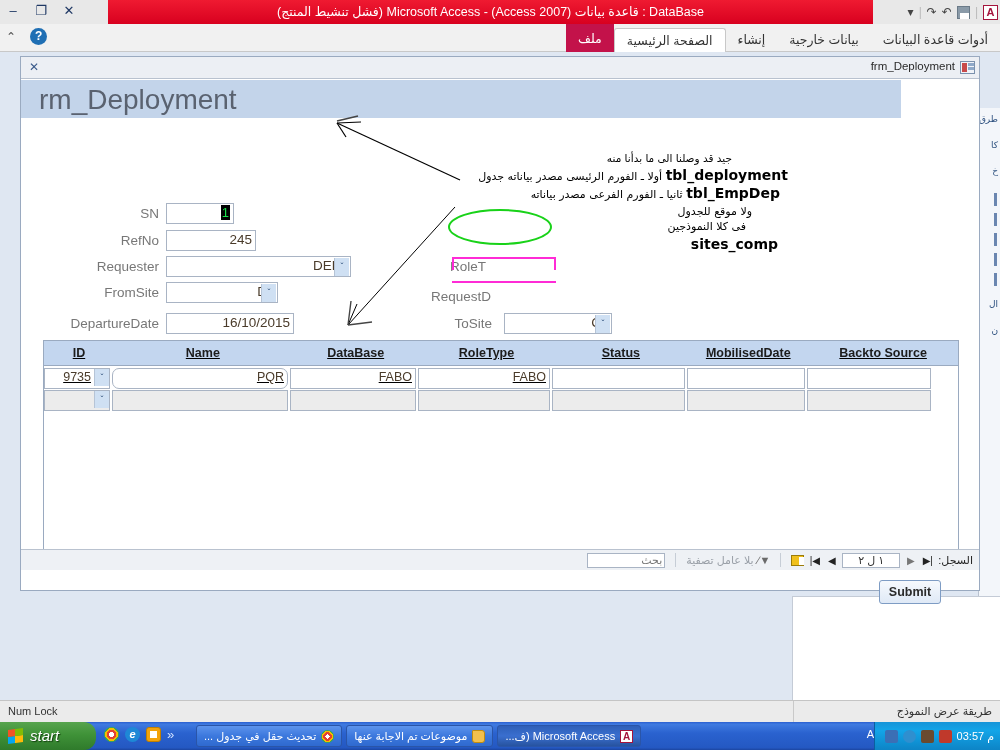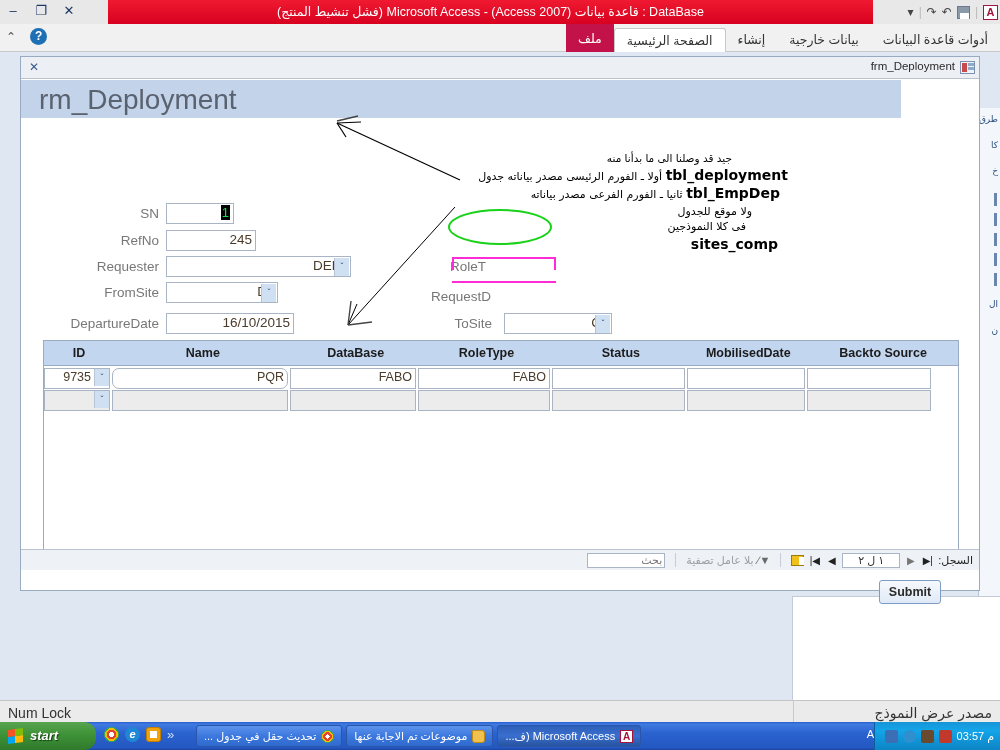--- a/index.html
+++ b/index.html
@@ -121,21 +121,21 @@
     background: #cfe0f3; border-left: 1px solid #b6c4d6;
     color: #2d4f7a; font-size: 9px; text-align: center; line-height: 17px;
   }
   .sel-caret {
     display: inline-block; background: #000; color: #19e14a; padding: 0 1px; font-size: 13px;
   }
 
   
   .grid {
     position: absolute; left: 22px; top: 222px; width: 916px; height: 212px;
-    border: 1px solid #9aaac0; background: #fff; direction: ltr;
+    border: 1px solid #9aaac0; background: #fff; direction: ltr; text-decoration: underline;
   }
   .grid-head {
     display: flex; height: 25px; background: #c3d6ef; align-items: center;
     border-bottom: 1px solid #9aaac0;
   }
   .grid-head div {
     text-align: center; font-size: 12.5px; font-weight: bold; color: #1c1c1c;
     white-space: nowrap; overflow: hidden;
   }
   .grid-row { display: flex; height: 22px; align-items: center; padding: 3px 0 0 0; }
@@ -229,36 +229,36 @@
   }
   .magenta-brackets::before { left: 0; }
   .magenta-brackets::after  { right: 0; }
 
   .arrows { position: absolute; left: 0; top: 0; width: 1000px; height: 750px; pointer-events: none; }
 
   
   .statusbar {
     position: absolute; left: 0; top: 700px; width: 1000px; height: 22px;
     background: #ebebeb; border-top: 1px solid #c4c4c4;
-    font-size: 14px; color: #333;
+    font-size: 11px; color: #333;
   }
   .sb-left { position: absolute; left: 8px; top: 4px; direction: ltr; }
   .sb-right { position: absolute; right: 8px; top: 4px; }
   .sb-div { position: absolute; left: 793px; top: 0; width: 1px; height: 22px; background: #c9c9c9; }
 
   .taskbar {
     position: absolute; left: 0; top: 722px; width: 1000px; height: 28px;
     background: linear-gradient(180deg,#2a5fd0 0%, #3f7ae0 8%, #2a62cf 40%, #2458c2 92%, #1b45a0 100%);
     direction: ltr;
   }
   .start {
     position: absolute; left: 0; top: 0; width: 96px; height: 28px;
     background: linear-gradient(180deg,#57a44e 0%,#3f9238 45%,#2f7a2b 100%);
     border-radius: 0 12px 12px 0;
-    color: #fff; font-style: italic; font-weight: bold; font-size: 13px;
+    color: #fff; font-style: italic; font-weight: normal; font-size: 15px;
     line-height: 28px; padding-left: 30px;
     text-shadow: 1px 1px 1px #14400f;
   }
   .start-flag {
     position: absolute; left: 8px; top: 7px; width: 15px; height: 14px;
     background:
       linear-gradient(90deg,#f35325 0 50%, #81bc06 50% 100%) 0 0/100% 50% no-repeat,
       linear-gradient(90deg,#05a6f0 0 50%, #ffba08 50% 100%) 0 100%/100% 50% no-repeat;
     transform: skewY(-8deg);
   }
@@ -483,21 +483,21 @@
       <line x1="348" y1="273" x2="357" y2="252" stroke="#000" stroke-width="1.0"></line>
       <line x1="348" y1="273" x2="372" y2="270" stroke="#444" stroke-width="1.4"></line>
       <line x1="348" y1="273" x2="351" y2="249" stroke="#444" stroke-width="1.4"></line>
     </svg>
 
   </div>
 
   <div class="statusbar">
     <span class="sb-left">Num Lock</span>
     <span class="sb-div"></span>
-    <span class="sb-right">مصدر عرض النموذج</span>
+    <span class="sb-right">طريقة عرض النموذج</span>
   </div>
 
   <div class="taskbar">
     <div class="start">
       <span class="start-flag"></span>
       <span>start</span>
     </div>
 
     <div class="qlaunch">
       <span class="ql chrome"></span>

